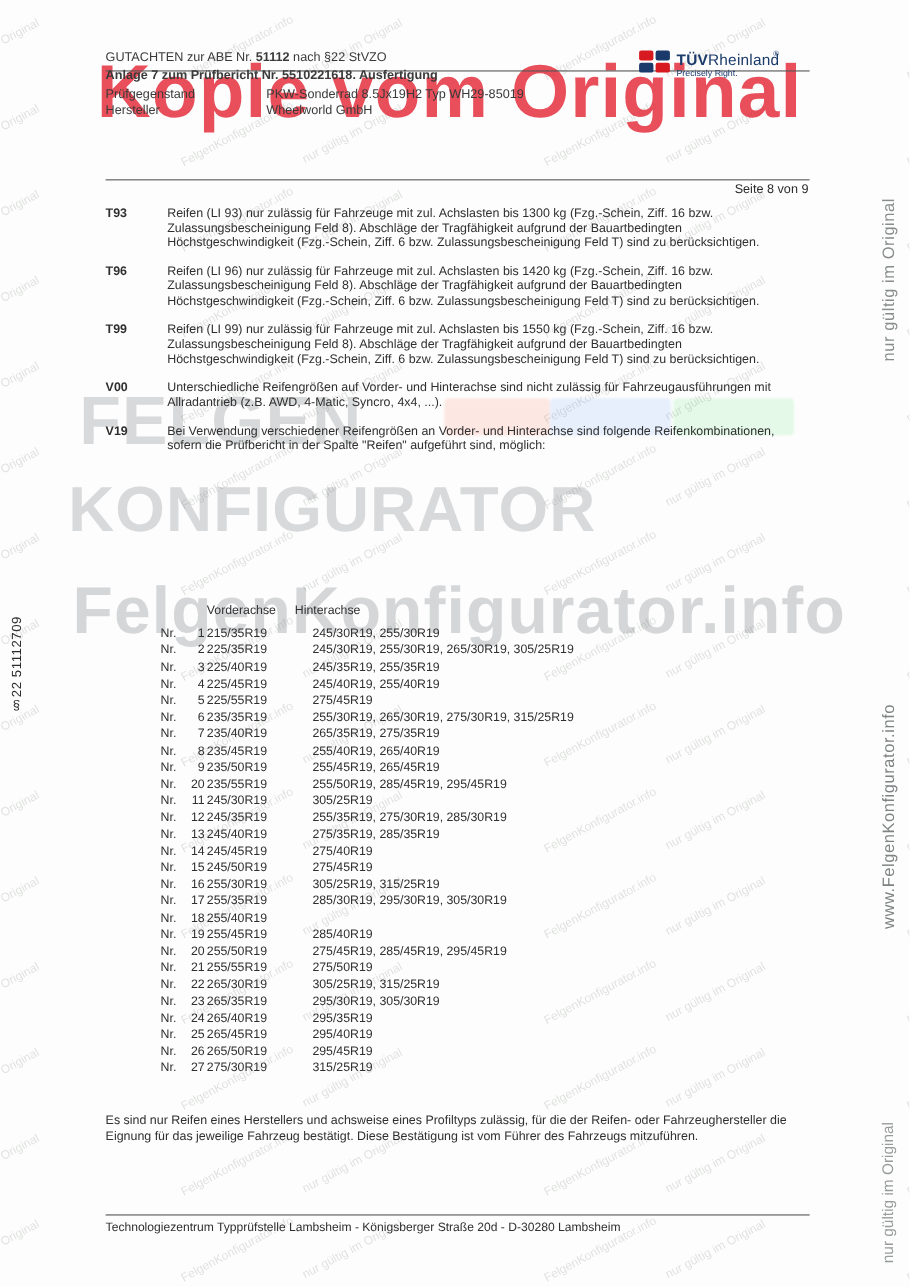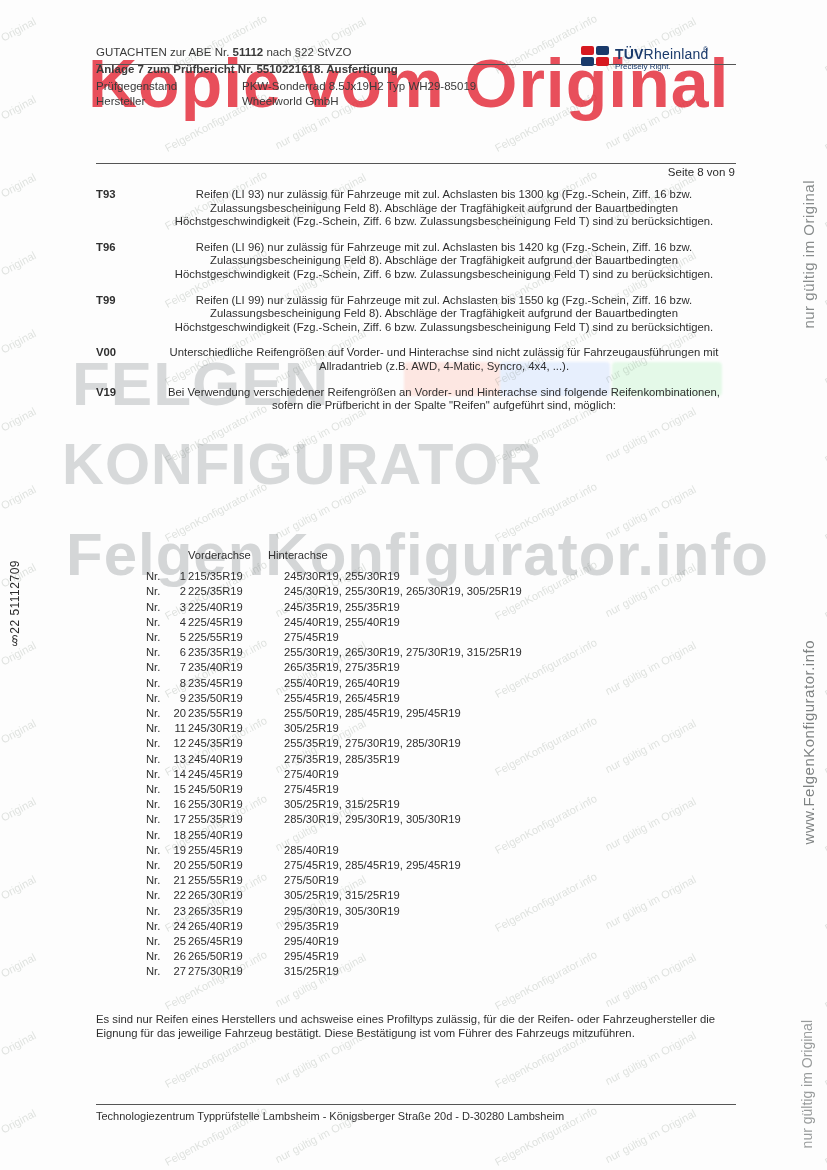--- a/index.html
+++ b/index.html
@@ -190,21 +190,20 @@
     top: 188px;
     width: 640px;
     font-size: 11.3px;
     line-height: 13.6px;
     color: #2f2f2f;
   }
   .para {
     margin-bottom: 12px;
     position: relative;
     padding-left: 56px;
-    text-align: center;
   }
   .para .code {
     position: absolute;
     left: 0;
     top: 0;
     font-weight: bold;
   }
   .para p { margin: 0; }
 
   

